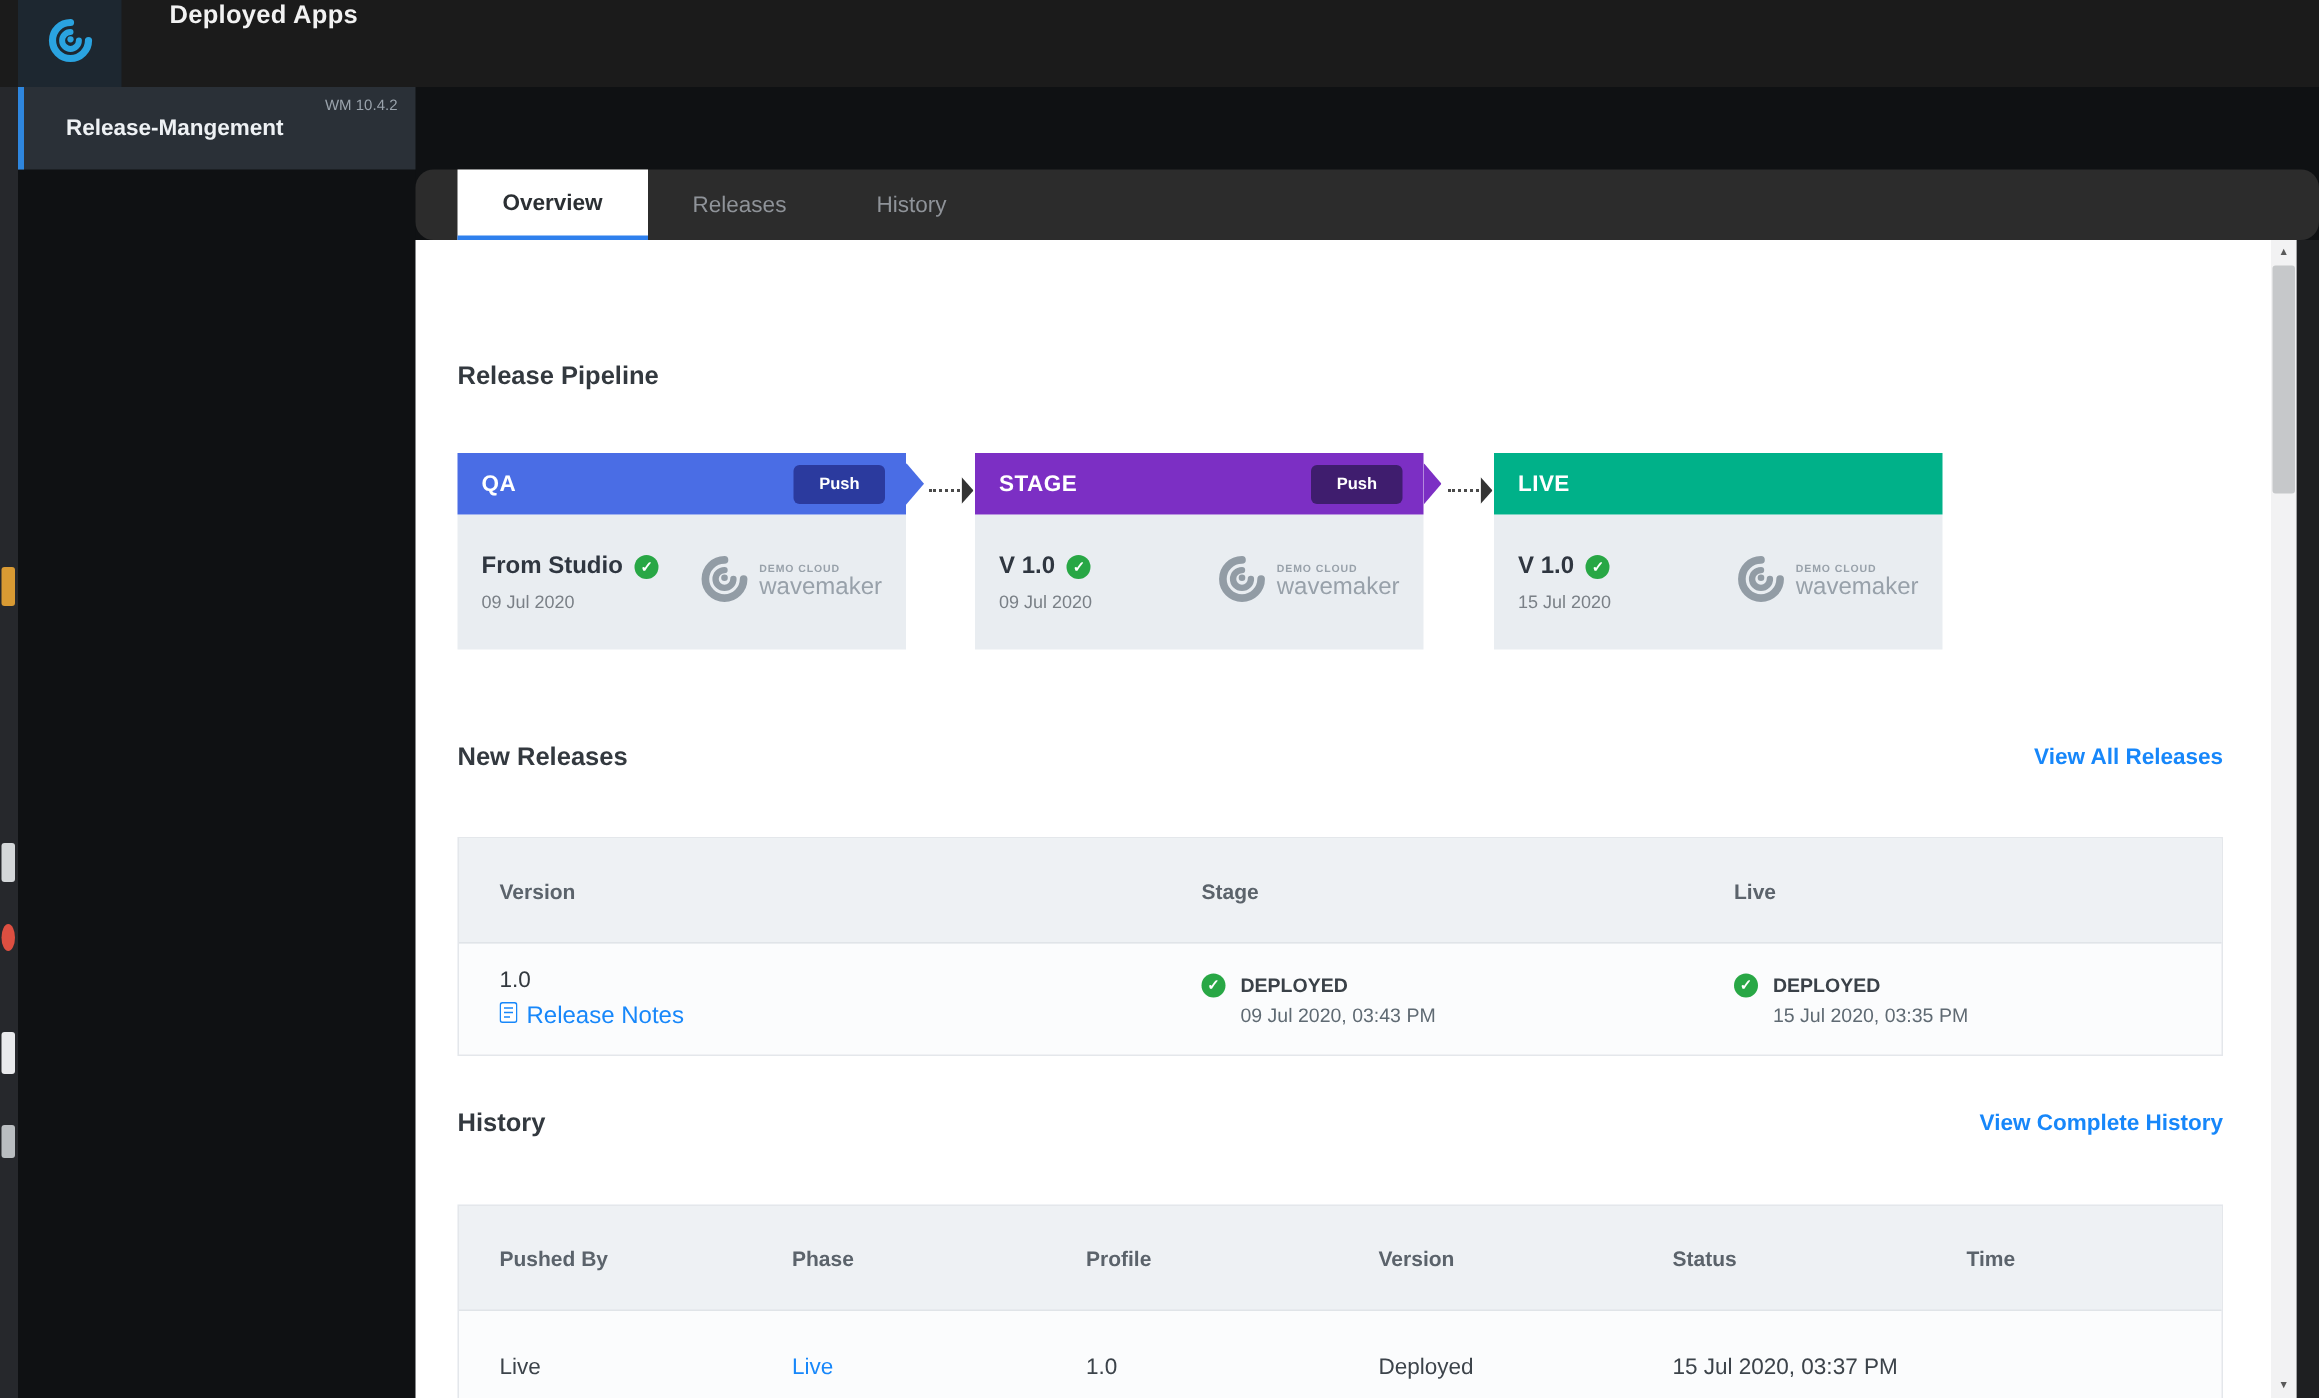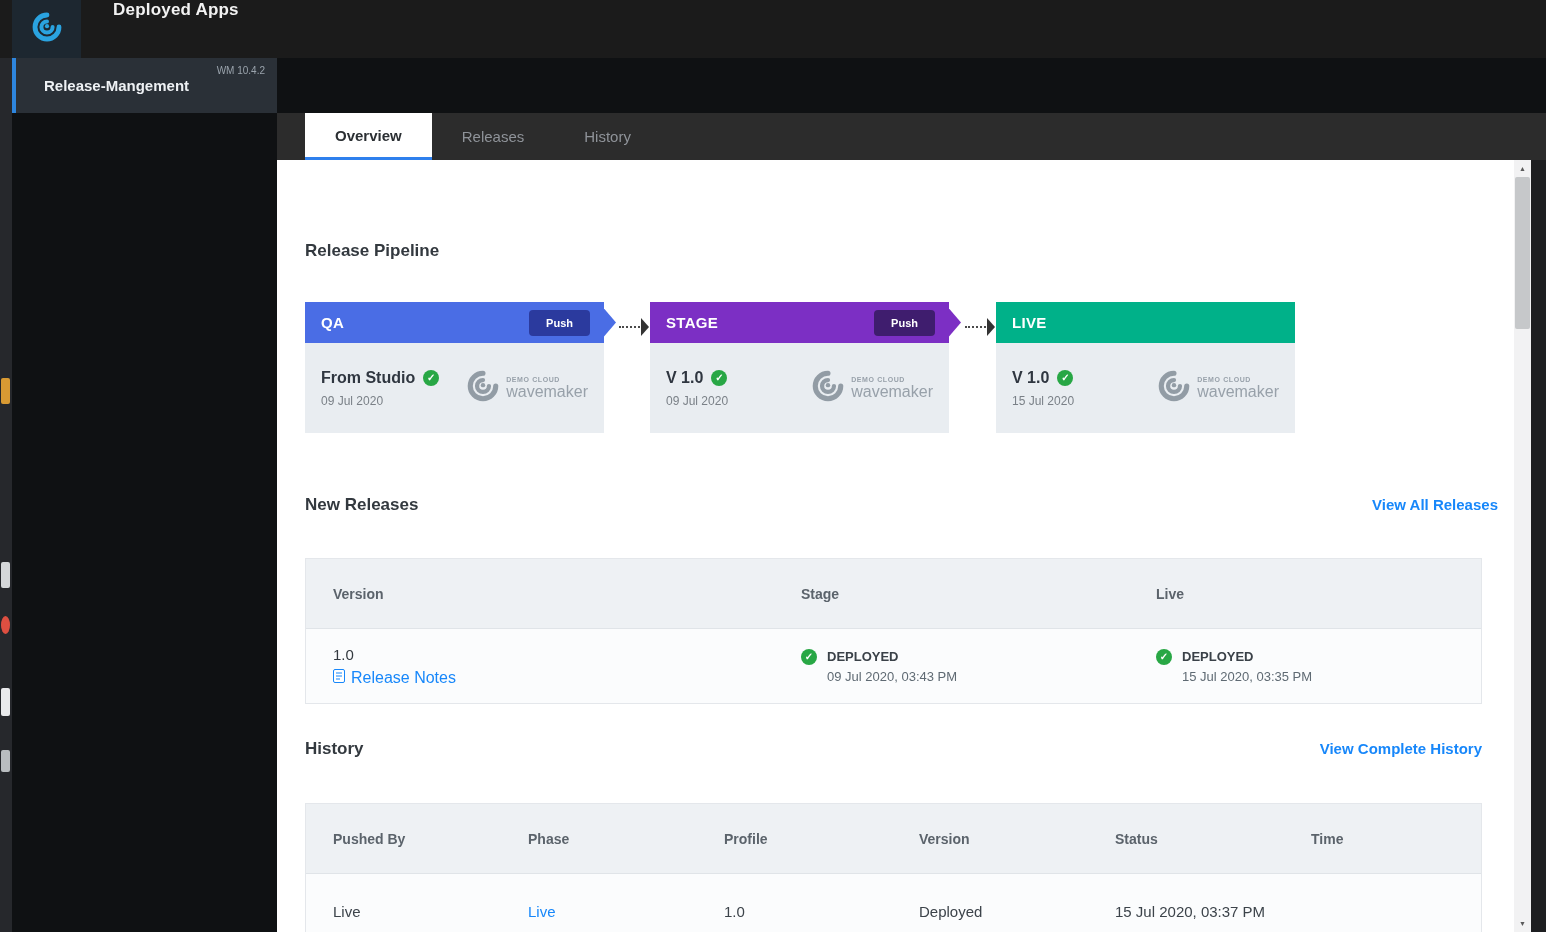--- a/index.html
+++ b/index.html
@@ -29,21 +29,21 @@
   .side-item-label { color:#eef1f4; font-size:15px; font-weight:600; }
   .side-item-ver { position:absolute; top:7px; right:12px; color:#9aa3ac; font-size:10px; }
 
   
   .main-head { position:absolute; left:277px; top:58px; width:1269px; height:55px; background:#3b3b3b; display:flex; align-items:center; padding-left:28px; }
   .mh-label { color:#9aa0a6; font-size:15px; margin-right:7px; }
   .mh-name  { color:#ffffff; font-size:15px; font-weight:700; margin-right:8px; }
   .mh-ver   { color:#9aa0a6; font-size:15px; }
 
   
-  .tabs { position:absolute; left:277px; top:113px; width:1269px; height:47px; background:#2c2c2c; display:flex; padding-left:28px; }
+  .tabs { position:absolute; left:277px; top:113px; width:1269px; height:47px; background:#2c2c2c; display:flex; padding-left:28px;border-radius:12px; }
   .tab { height:47px; padding:0 30px; display:flex; align-items:center; font-size:15px; color:#8f9399; cursor:pointer; }
   .tab.active { background:#ffffff; color:#2b2f33; font-weight:700; border-bottom:3px solid #2f80ed; }
 
   
   .content { position:absolute; left:277px; top:160px; width:1254px; height:772px; background:#ffffff; }
   .section-title { position:absolute; left:28px; font-size:17px; font-weight:700; color:#33393f; }
   .view-link { position:absolute; font-size:15px; font-weight:700; color:#1787fa; cursor:pointer; text-decoration:none; }
 
   
   .card { position:absolute; top:142px; width:299px; }
@@ -225,21 +225,21 @@
           </span>
           <span>
             <div class="wm-small">DEMO CLOUD</div>
             <div class="wm-brand">wavemaker</div>
           </span>
         </div>
       </div>
     </div>
 
     <div class="section-title" style="top:335px;">New Releases</div>
-    <a class="view-link" style="top:336px; right:33px;text-align:right;">View All Releases</a>
+    <a class="view-link" style="top:336px; right:49px;text-align:right;">View All Releases</a>
 
     <div class="tbl t1" style="top:398px;">
       <div class="t-head">
         <div class="th">Version</div>
         <div class="th">Stage</div>
         <div class="th">Live</div>
       </div>
       <div class="t-row">
         <div class="cell">
           <div class="ver-val">1.0</div>

